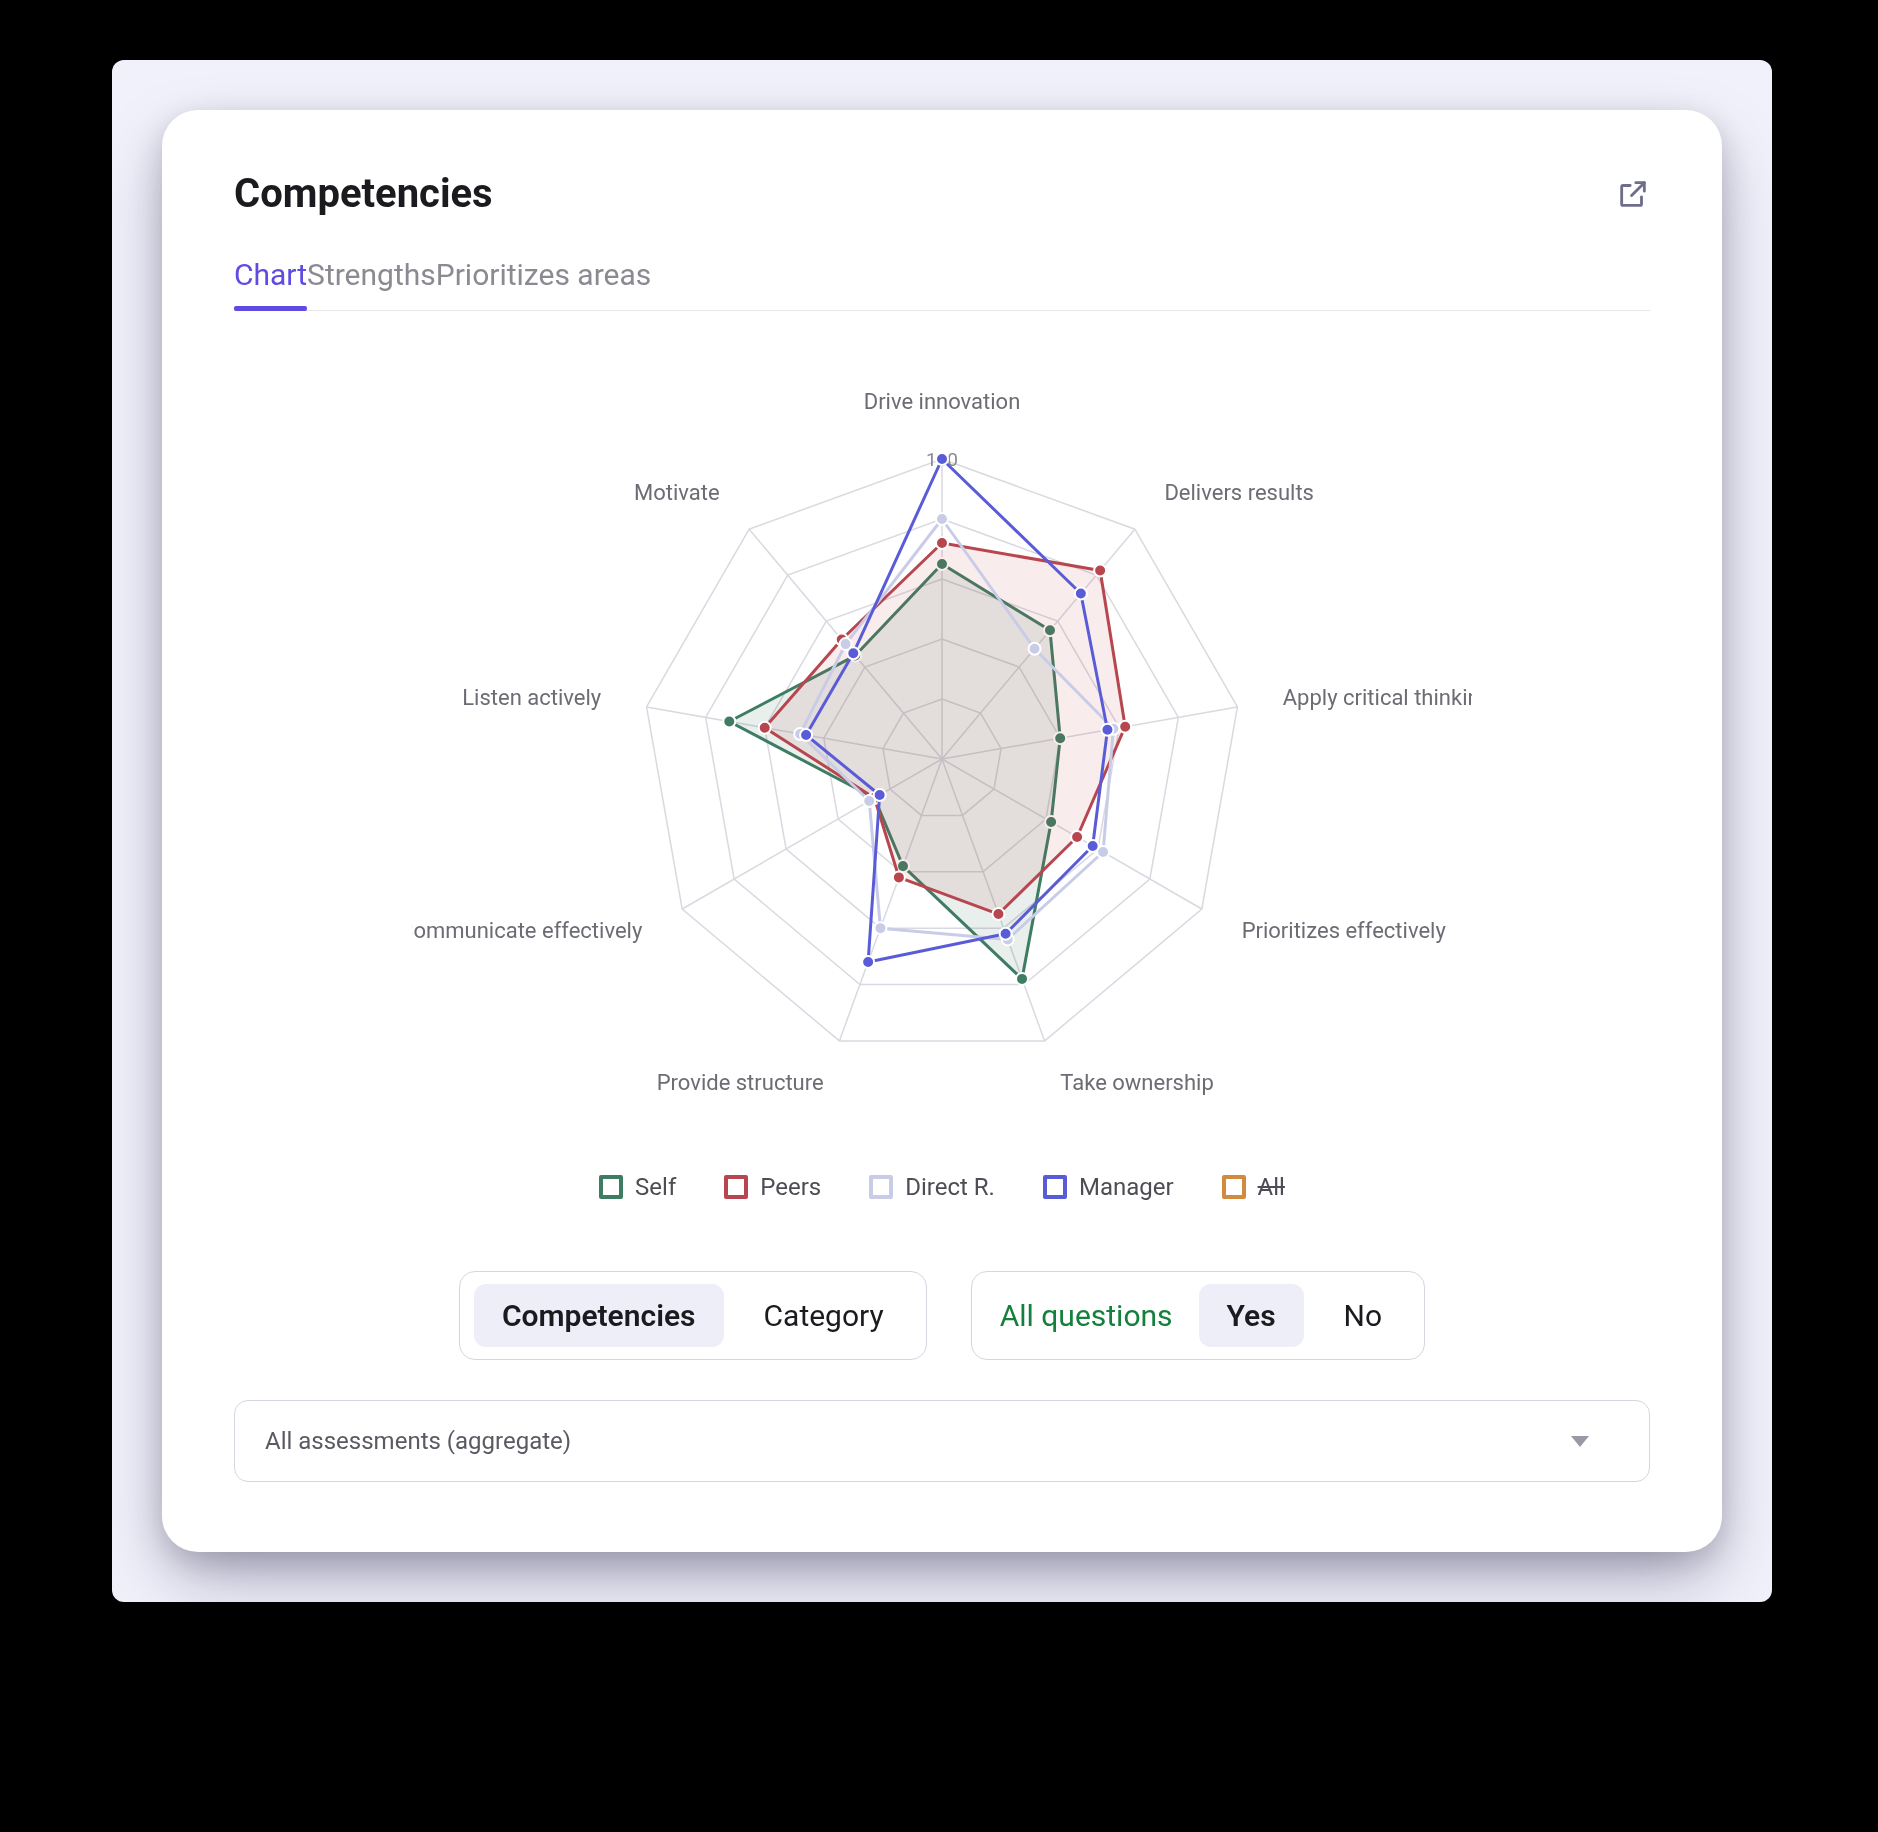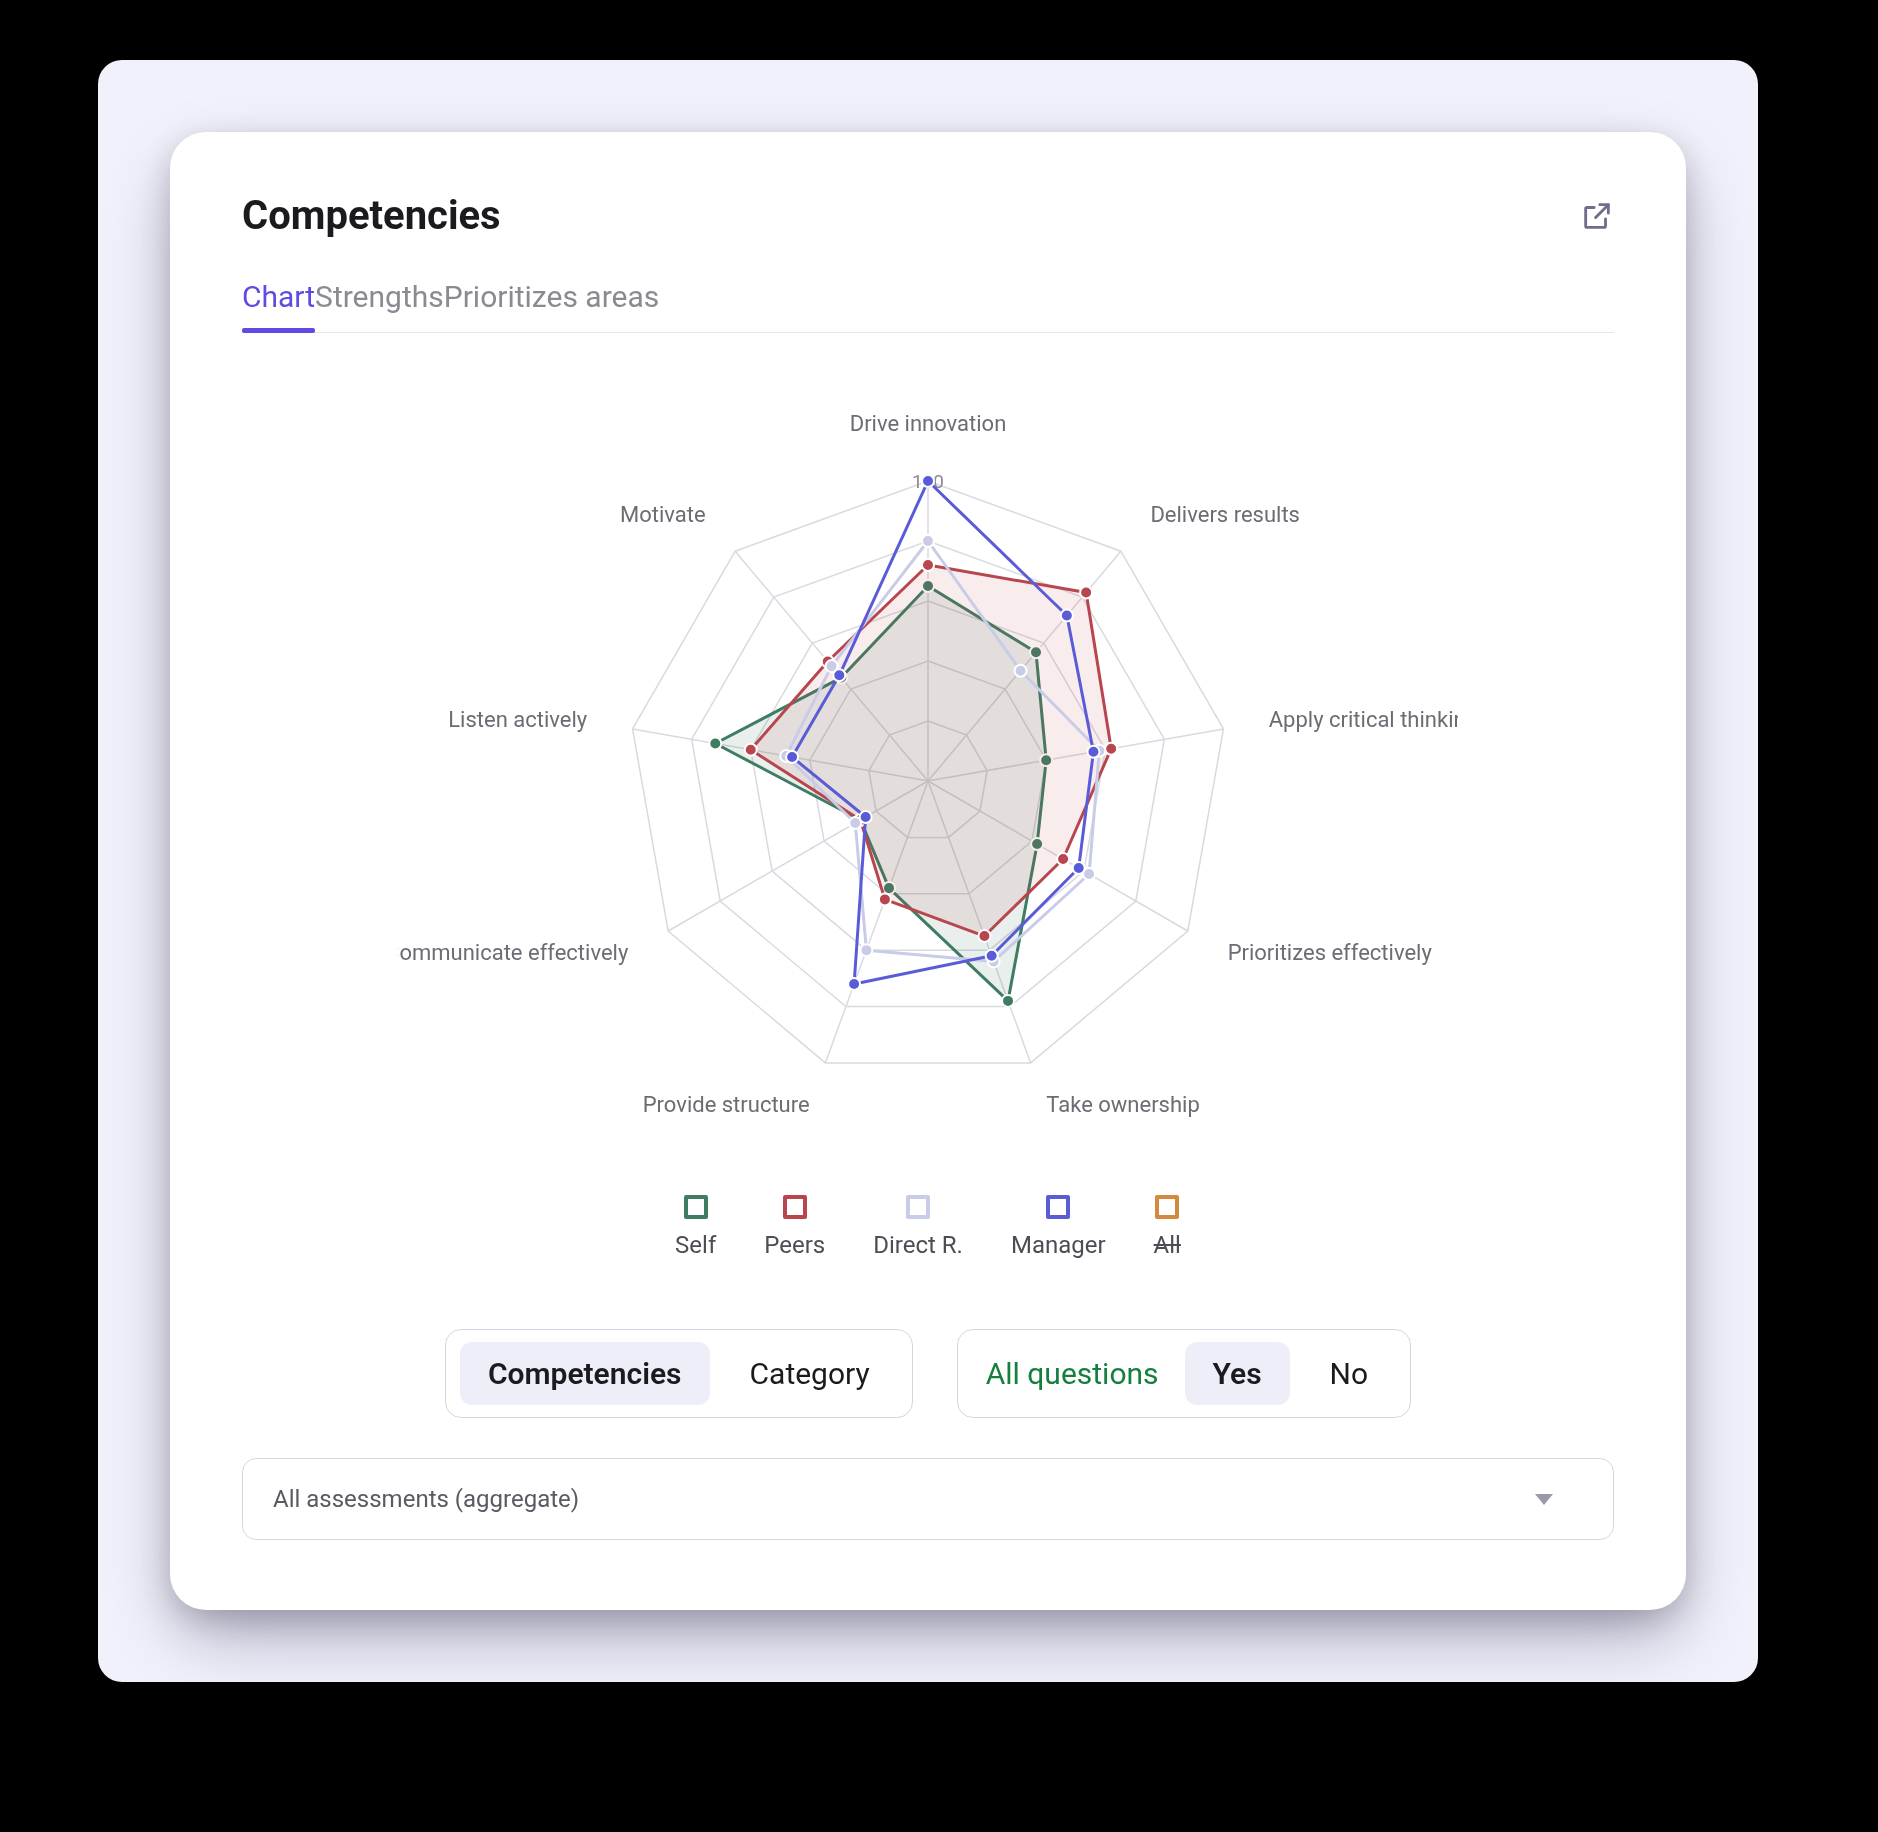--- a/index.html
+++ b/index.html
@@ -20,25 +20,25 @@
     background: #000;
     font-family: -apple-system, BlinkMacSystemFont, "Segoe UI", Roboto, "Helvetica Neue", Arial, sans-serif;
   }
   .stage {
     width: 1878px; height: 1832px;
     position: relative;
     box-sizing: border-box;
   }
   .page {
     position: absolute;
-    left: 98px; top: 60px;
+    left: 112px; top: 60px;
     width: 1660px;
     background: var(--page-bg);
-    border-radius: 24px;
-    padding: 72px;
+    border-radius: 12px;
+    padding: 50px;
     box-sizing: border-box;
   }
   .card {
     background: var(--panel-bg);
     border-radius: 36px;
     padding: 60px 72px 70px 72px;
     box-shadow: 0 30px 70px -10px rgba(13,14,60,0.35), 0 10px 30px rgba(0,0,0,0.16);
     box-sizing: border-box;
   }
   .card-header {
@@ -100,21 +100,20 @@
     margin-top: 30px;
     align-items: center;
   }
   .legend-item {
     display: flex;
     align-items: center;
     gap: 12px;
     font-size: 24px;
     color: #4D4D55;
     cursor: pointer;
-    flex-direction: column;
   }
   .legend-swatch {
     width: 24px; height: 24px;
     border: 4px solid;
     border-radius: 2px;
     box-sizing: border-box;
     background: transparent;
   }
   .legend-label.strike {
     text-decoration: line-through;

